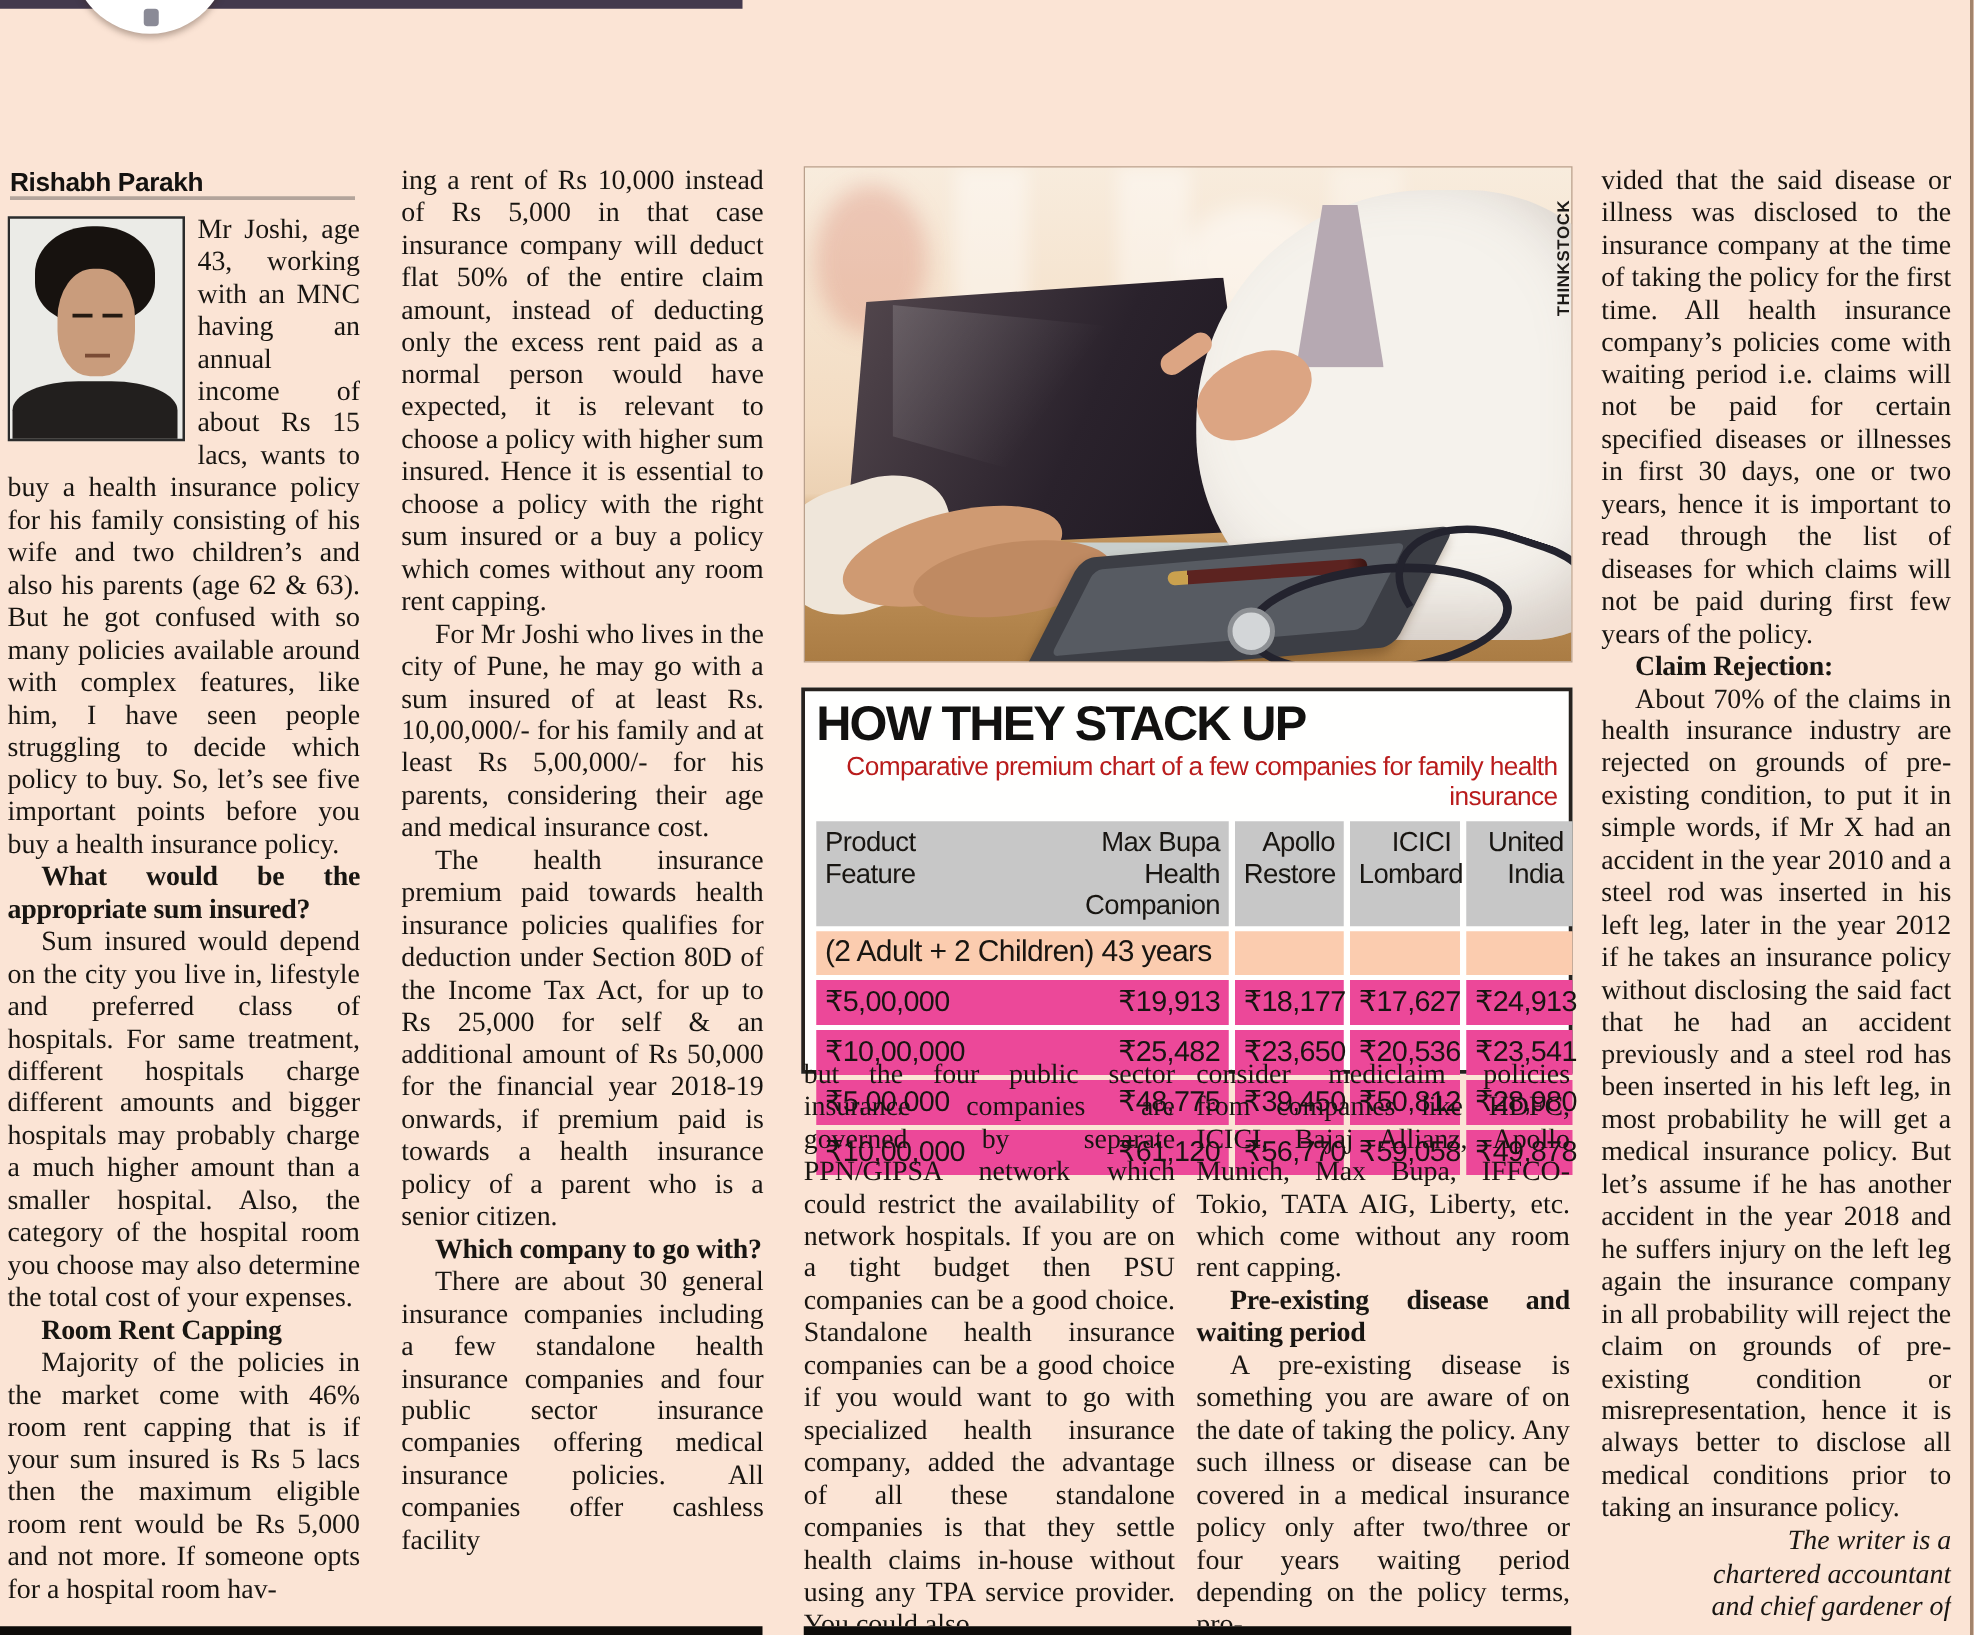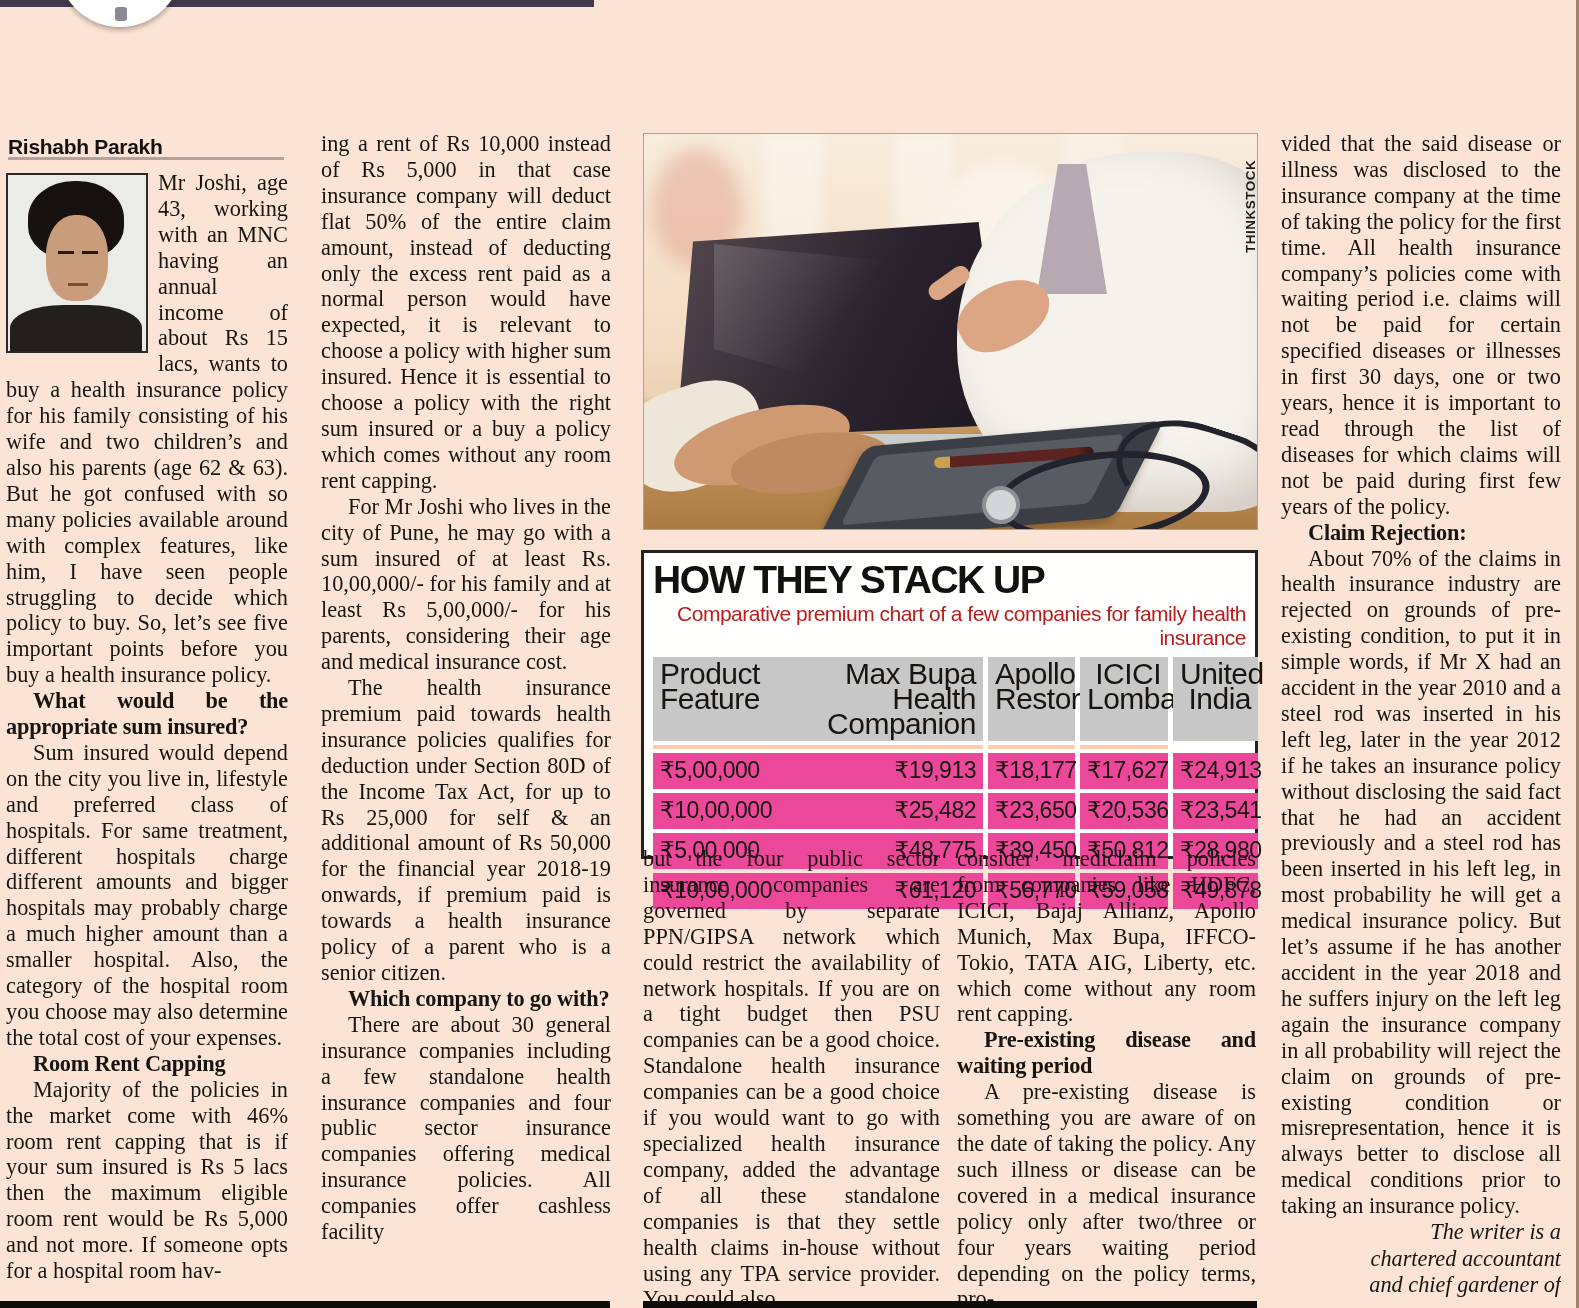--- a/index.html
+++ b/index.html
@@ -90,21 +90,21 @@
                 font-family:"Liberation Sans",sans-serif;font-size:13.5px;font-weight:bold;letter-spacing:.5px;
                 color:#1d1a17;writing-mode:vertical-rl;transform:rotate(180deg);}
 
   
   .tablebox{position:absolute;left:641px;top:530px;width:617px;height:309px;background:#fffffe;
             border:3px solid #26221f;box-sizing:border-box;padding:6px 9px;
             font-family:"Liberation Sans","DejaVu Sans",sans-serif;margin-top:20px;}
   .tbl-title{font-size:39px;font-weight:bold;letter-spacing:-1.5px;color:#121110;line-height:42px;}
   .tbl-sub{font-size:21px;letter-spacing:-.5px;color:#b91c1c;margin:1px 0 7px;text-align:right;}
   .trow{display:grid;grid-template-columns:330px 87px 88px 85px;column-gap:5px;margin-bottom:4px;}
-  .tcell{font-size:30px;letter-spacing:-.5px;padding:2px 7px;box-sizing:border-box;}
+  .tcell{font-size:22px;letter-spacing:-.5px;padding:2px 7px;box-sizing:border-box;}
   .thead .tcell{background:#c7c7c7;white-space:pre-line;text-align:right;line-height:25px;padding-top:4px;padding-bottom:5px;}
   .thead .wide{display:flex;justify-content:space-between;align-items:flex-start;}
   .thead .wide .lft{text-align:left;}
   .tsection .tcell{background:#fbccaf;}
   .tsection .wide{font-size:24px;padding-top:3px;padding-bottom:4px;}
   .tdata .tcell{background:#ec4899;text-align:right;font-size:23px;padding-top:4px;padding-bottom:5px;}
   .tdata .wide{display:flex;justify-content:space-between;}
 </style>
 </head>
 <body>
@@ -183,20 +183,21 @@
       </div>
       <div class="tcell">Apollo
 Restore</div>
       <div class="tcell">ICICI
 Lombard</div>
       <div class="tcell">United
 India</div>
     </div>
 
     <div class="trow tsection">
+      <div class="tcell wide">(2 Adult + 2 Children) 43 years</div>
       <div class="tcell"></div>
       <div class="tcell"></div>
       <div class="tcell"></div>
     </div>
 
     <div class="trow tdata">
       <div class="tcell wide">
         <span>₹5,00,000</span>
         <span>₹19,913</span>
       </div>

